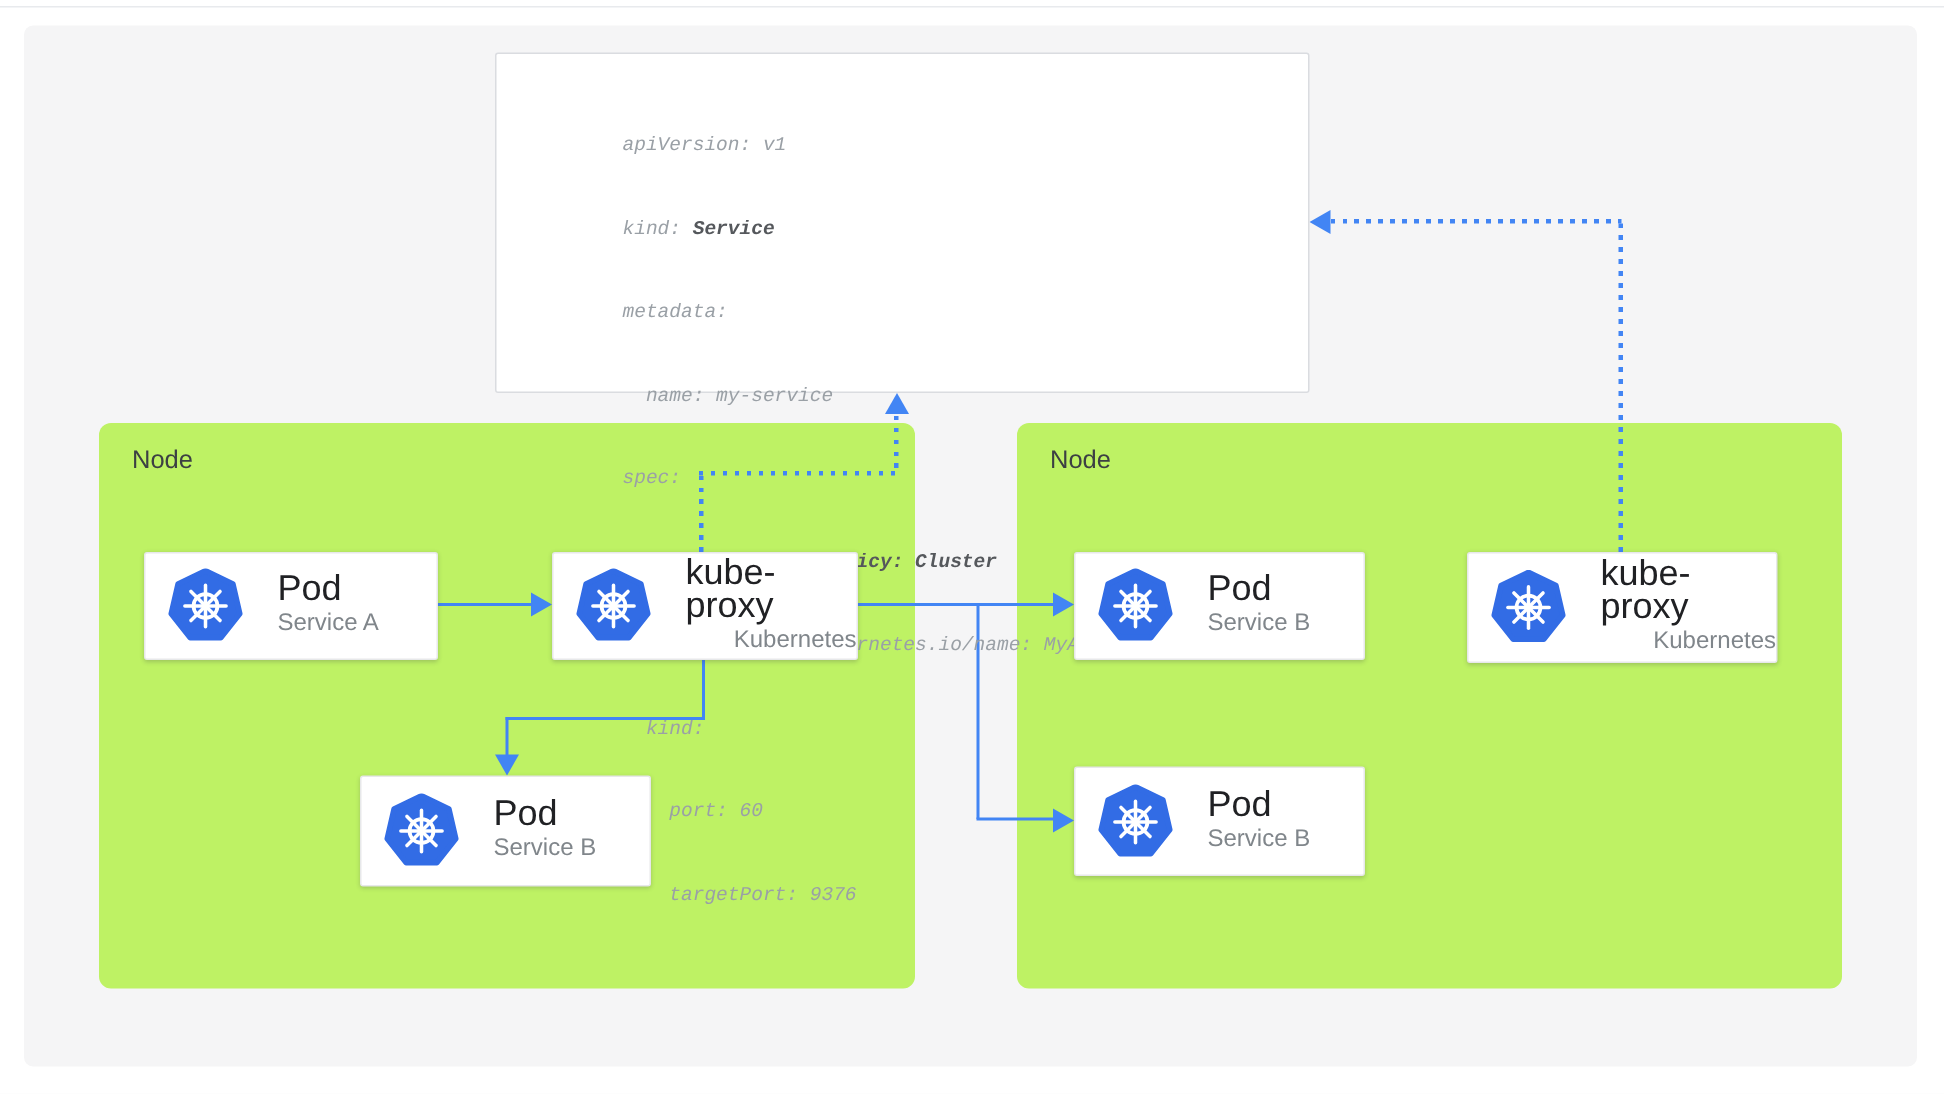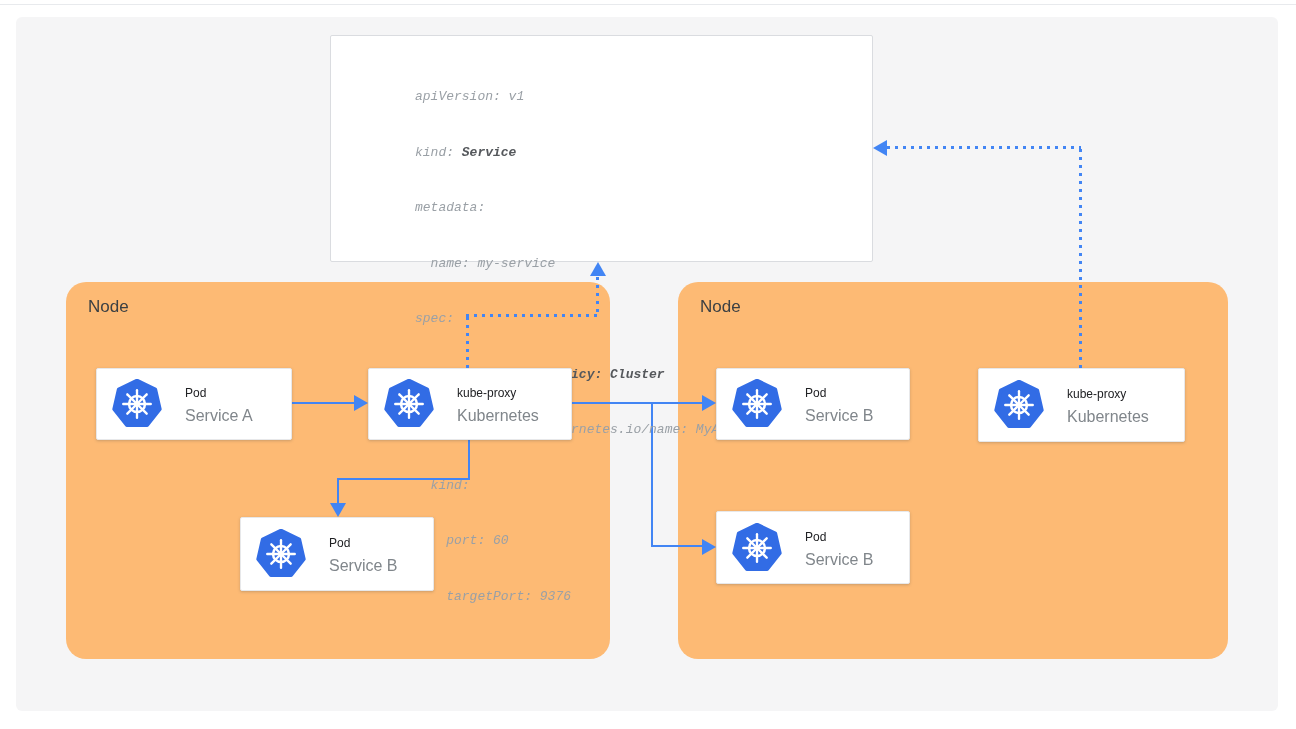--- a/index.html
+++ b/index.html
@@ -7,21 +7,21 @@
     position:relative;width:1296px;height:729px;overflow:hidden;
     background:#ffffff;font-family:"Liberation Sans", sans-serif;
   }
   .top-divider{position:absolute;left:0;top:4px;width:1296px;height:1px;background:#e8eaed;}
   .panel{
     position:absolute;left:16px;top:17px;width:1262px;height:694px;
     background:#f5f5f6;border-radius:6px;
   }
   
   .node{
-    position:absolute;background:#fdba74;border-radius:20px;
+    position:absolute;background:#bef264;border-radius:8px;
   }
   .node-label{
     position:absolute;left:22px;top:15px;font-size:17px;color:#3c4043;
   }
   
   .yaml{
     position:absolute;left:330px;top:35px;width:543px;height:227px;
     background:#ffffff;border:1px solid #dadce0;border-radius:2px;
     box-sizing:border-box;
     font-family:"Liberation Mono", monospace;font-style:italic;
@@ -30,21 +30,21 @@
   }
   .yaml .b{font-weight:bold;color:#55585c;font-style:italic;}
   
   .card{
     position:absolute;display:flex;align-items:center;
     background:#ffffff;border:1px solid #e7e8ea;border-radius:2px;
     box-shadow:0 1px 3px rgba(60,64,67,.25);box-sizing:border-box;
   }
   .card .k8s{margin-left:15px;flex:0 0 auto;display:block;}
   .card .txt{margin-left:23px;}
-  .card .title{font-size:12px;color:#202124;line-height:22px;}
+  .card .title{font-size:24px;color:#202124;line-height:22px;}
   .card .sub{font-size:16px;color:#80868b;line-height:20px;margin-top:2px;text-align:right;}
   
   .hline{position:absolute;height:2px;background:#4285f4;}
   .vline{position:absolute;width:2px;background:#4285f4;}
   
   .hdots{position:absolute;height:3px;background:repeating-linear-gradient(to right,#4285f4 0 3px,transparent 3px 8px);}
   .vdots{position:absolute;width:3px;background:repeating-linear-gradient(to bottom,#4285f4 0 3px,transparent 3px 8px);}
   
   .ah{position:absolute;width:0;height:0;}
   .ah.right{border-top:8px solid transparent;border-bottom:8px solid transparent;border-left:14px solid #4285f4;}

